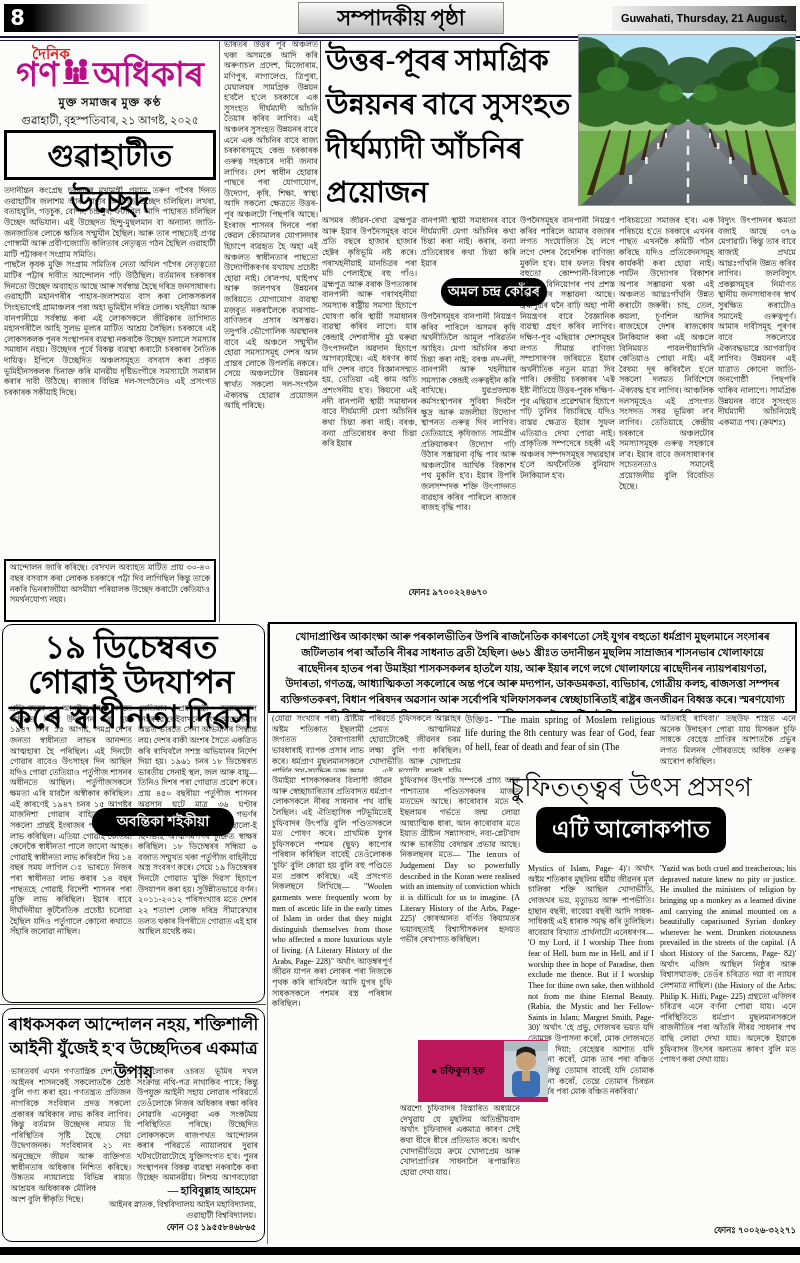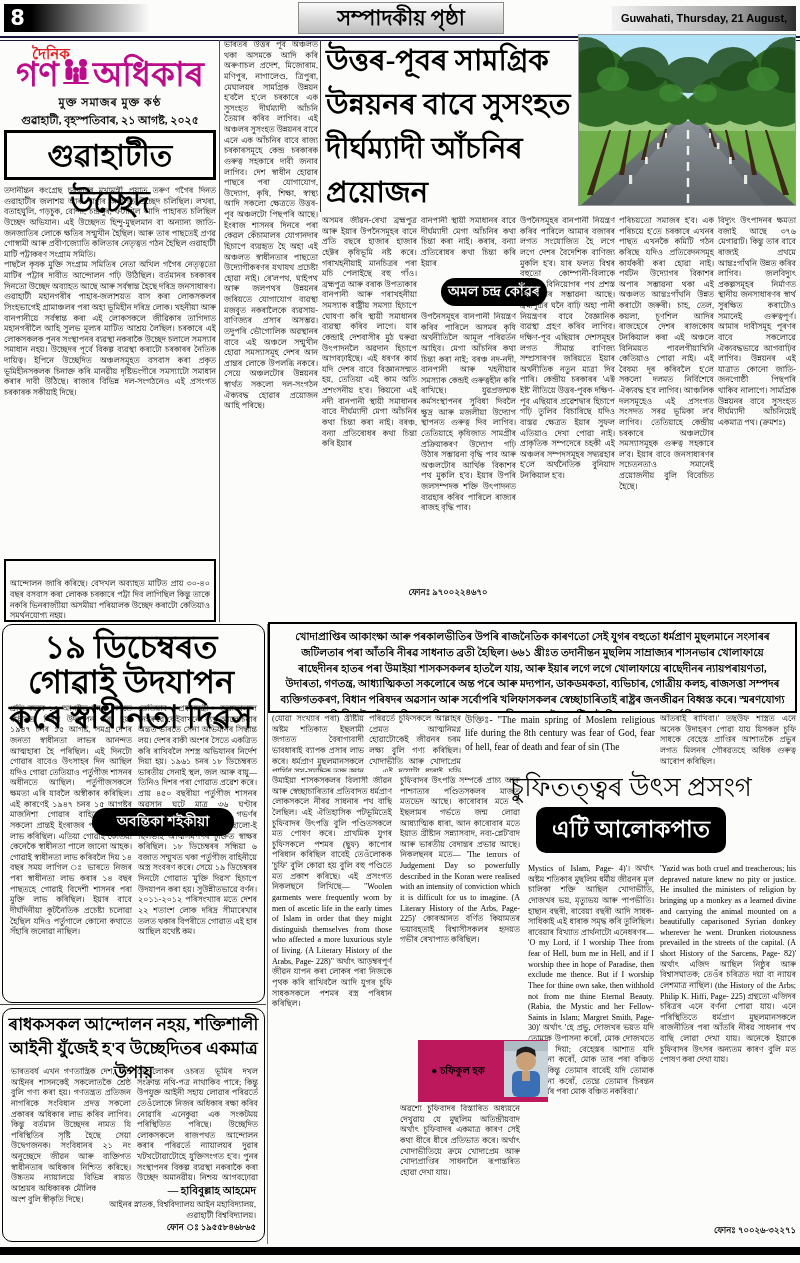--- a/index.html
+++ b/index.html
@@ -19,29 +19,29 @@
     font-family:"Liberation Sans", sans-serif; font-size:11px; font-weight:bold; text-align:center; line-height:25px; }
   .header-rule { position:absolute; left:0; top:36px; width:800px; height:5px;
     border-top:2.5px solid #14143c; border-bottom:1px solid #14143c; }
 
   
   .masthead { position:absolute; left:4px; top:42px; width:212px; height:68px; text-align:center; }
   .mh-daily { position:absolute; left:28px; top:0; font-size:15px; font-weight:bold; color:#e11b22; }
   .mh-row { position:absolute; left:0; top:14px; width:212px; display:flex; justify-content:center; align-items:flex-end; gap:2px; }
   .mh-big { font-size:34px; font-weight:bold; color:#bb0d8b; line-height:1; }
   .mh-tagline { position:absolute; left:0; top:52px; width:212px; font-size:11px; font-weight:bold; letter-spacing:1px; }
-  .mh-dateline { position:absolute; left:4px; top:112px; width:212px; text-align:center; font-size:11px; font-weight:bold; }
+  .mh-dateline { position:absolute; left:4px; top:112px; width:212px; text-align:center; font-size:11px; font-weight:normal; }
 
   
   .edit-headbox { position:absolute; left:4px; top:130px; width:212px; height:50px; border:3px solid #000;
     font-size:30px; font-weight:bold; text-align:center; line-height:46px; }
   .col { position:absolute; font-size:8px; line-height:1.33; text-align:justify; overflow:hidden; white-space:pre-line; }
   .edit-body { left:4px; top:186px; width:212px; height:370px; }
   .edit-boxnote { position:absolute; left:4px; top:559px; width:212px; height:63px; border:2px solid #000;
-    padding:18px 4px; font-size:8px; line-height:1.35; text-align:justify; overflow:hidden; }
+    padding:2px 4px; font-size:8px; line-height:1.35; text-align:justify; overflow:hidden; }
 
   .vrule-left { position:absolute; left:219px; top:40px; width:1px; height:582px; background:#555; }
   .vrule-head { position:absolute; left:320px; top:40px; width:1px; height:172px; background:#333; }
 
   
   .main-headline { position:absolute; left:326px; top:38px; width:250px; height:176px;
     font-size:29px; line-height:44px; font-weight:bold; }
   .photo { position:absolute; left:578px; top:34px; width:218px; height:172px; border:1px solid #9a9a9a; overflow:hidden; }
   .author-pill { background:#000; color:#fff; font-weight:bold; border-radius:999px; text-align:center; }
   .pill-main { position:absolute; left:441px; top:278px; width:106px; height:28px; font-size:14px; line-height:27px; }

